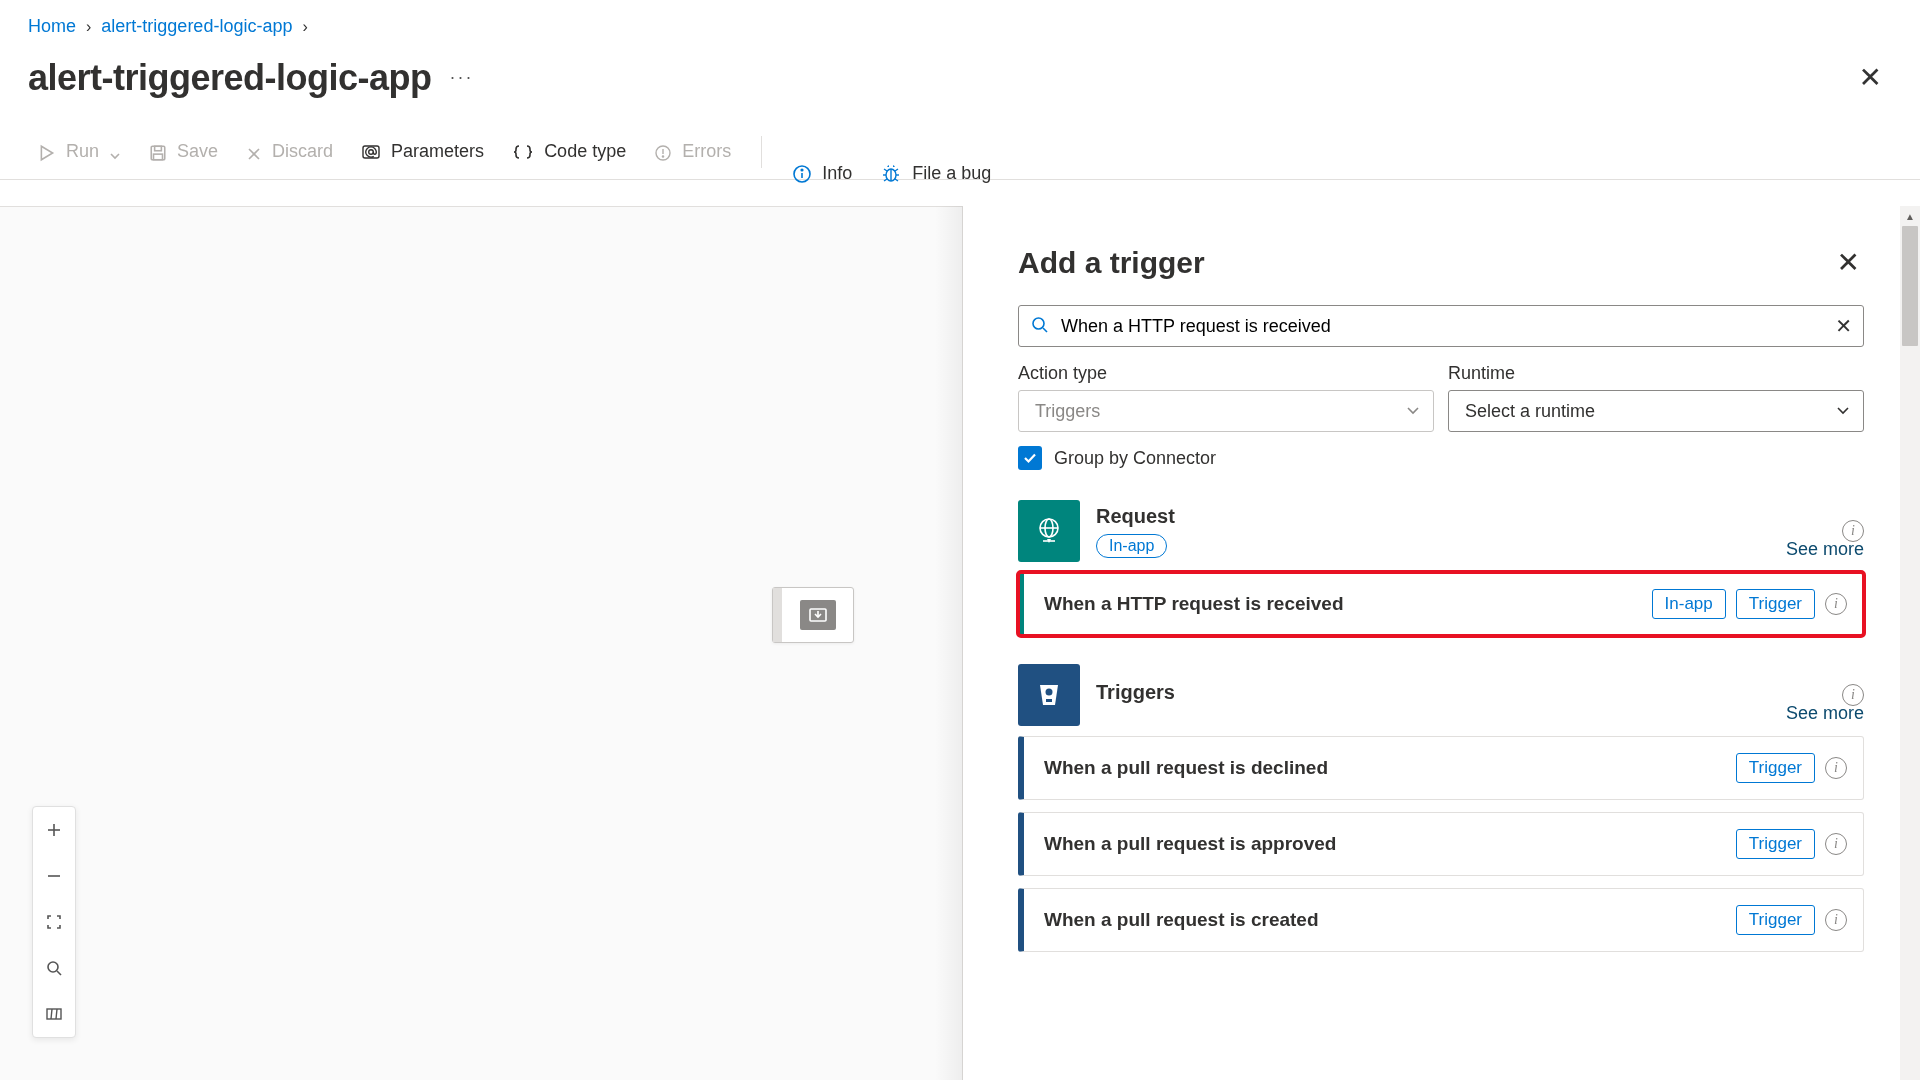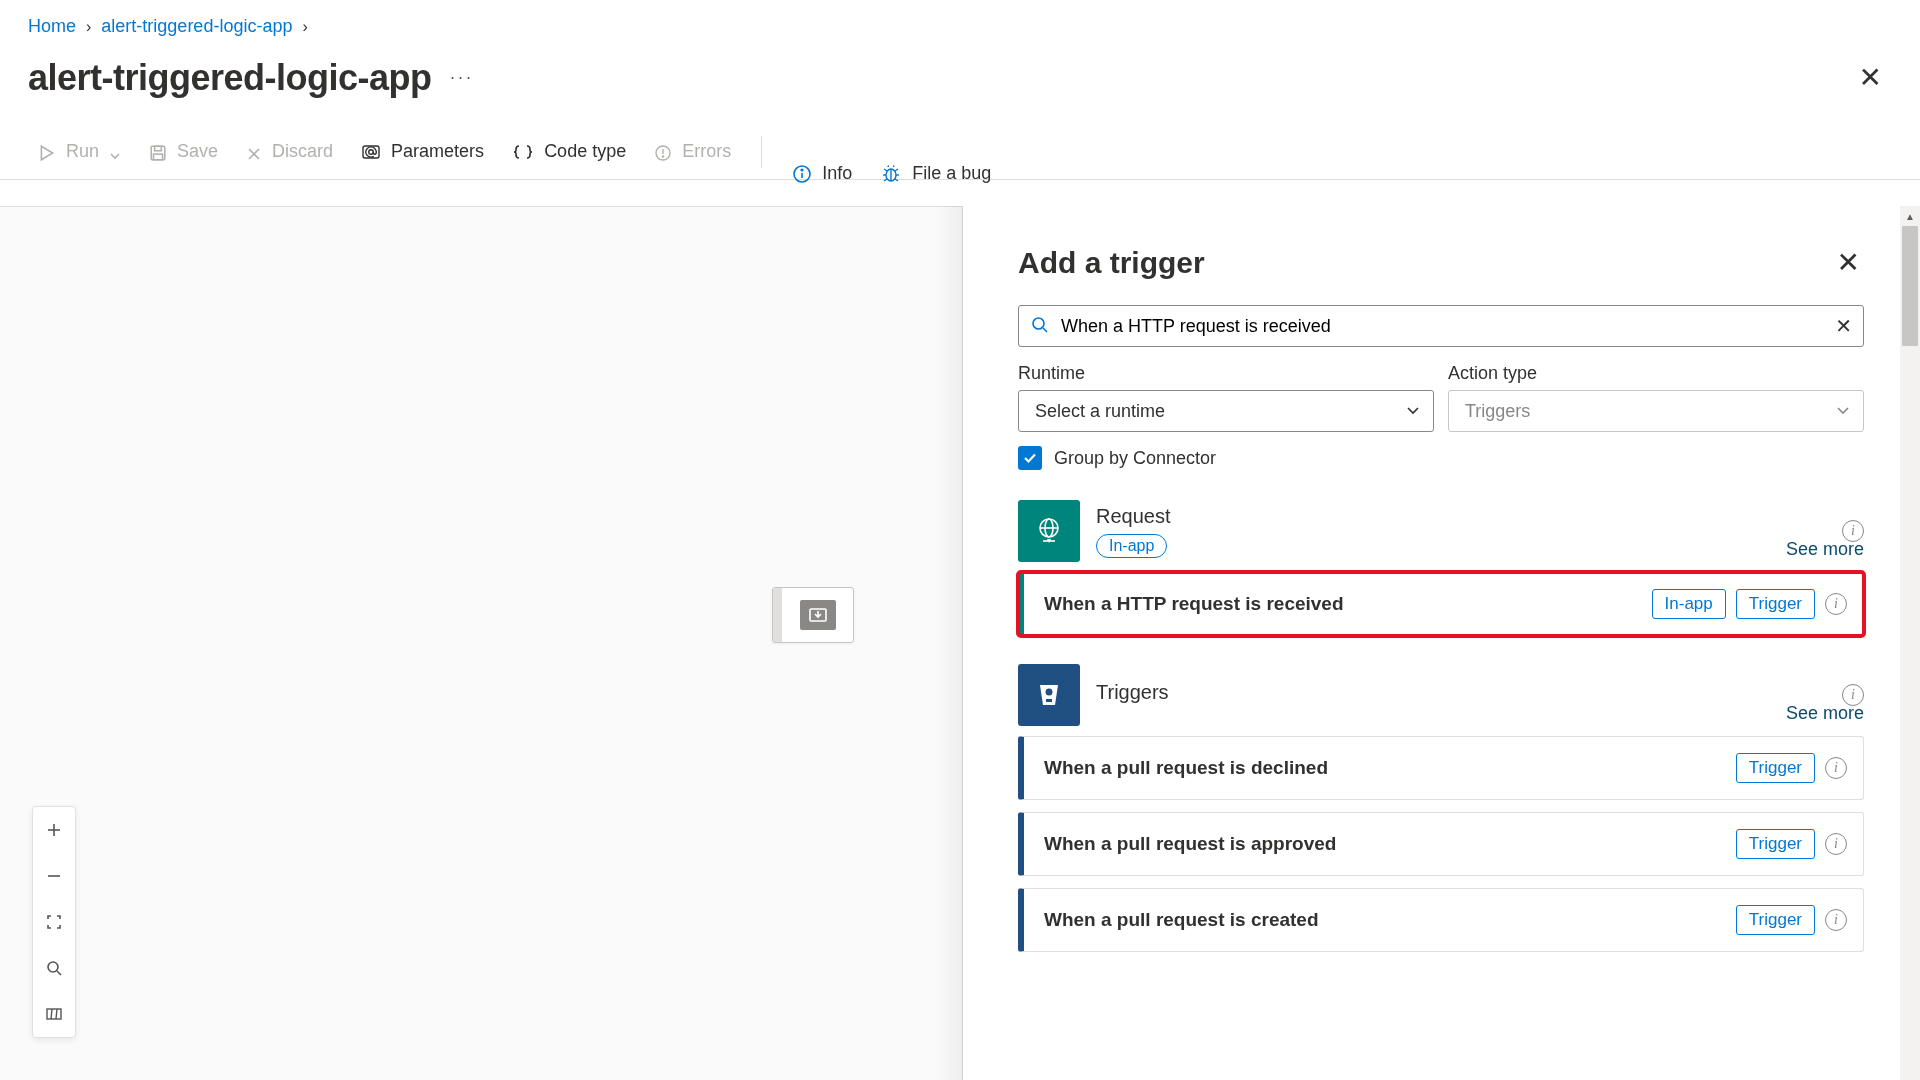--- a/index.html
+++ b/index.html
@@ -71,21 +71,21 @@
   .chk { width: 24px; height: 24px; background: #0078d4; border-radius: 3px; display: inline-flex; align-items: center; justify-content: center; }
   .chk svg { width: 16px; height: 16px; }
 
   
   .cgroup { margin-bottom: 28px; }
   .chead { display: flex; align-items: center; gap: 16px; margin-bottom: 10px; position: relative; }
   .chead .cicon { width: 62px; height: 62px; border-radius: 3px; display: flex; align-items: center; justify-content: center; }
   .chead .cicon.teal { background: #00857d; }
   .chead .cicon.blue { background: #205081; }
   .chead .ctitleblock { flex: 1; }
-  .chead .ctitle { font-size: 20px; font-weight: 400; margin-bottom: 6px; }
+  .chead .ctitle { font-size: 20px; font-weight: 700; margin-bottom: 6px; }
   .chead .cbadge { display: inline-block; padding: 2px 12px; border: 1px solid #0078d4; color: #0078d4; border-radius: 12px; font-size: 16px; }
   .seemore { position: absolute; right: 0; bottom: 2px; color: #0c4a6e; font-size: 18px; cursor: pointer; }
 
   .trigger-item {
     display: flex; align-items: center; justify-content: space-between;
     padding: 16px 16px 16px 20px; border: 1px solid #e1dfdd; border-left: 6px solid;
     border-radius: 3px; margin-bottom: 12px; font-size: 19px; font-weight: 600;
     cursor: pointer; background: #fff;
   }
   .trigger-item.teal { border-left-color: #00857d; }
@@ -278,36 +278,36 @@
             <circle cx="8.5" cy="8.5" r="5.5"></circle>
             <line x1="13" y1="13" x2="17" y2="17"></line>
           </svg>
         </span>
       <input value="When a HTTP request is received" style="">
       <span class="s-clear">✕</span>
     </div>
 
     <div class="filters-row">
       <div class="fgroup">
+        <label>Action type</label>
+        <div class="fselect muted">
+          <div class="sel-box">Triggers</div>
+          <span class="chev">
+              <svg width="14" height="10" viewBox="0 0 14 10" fill="none" stroke="#8a8886" stroke-width="1.6">
+                <polyline points="2,2 7,7 12,2"></polyline>
+              </svg>
+            </span>
+        </div>
+      </div>
+      <div class="fgroup">
         <label>Runtime</label>
         <div class="fselect">
           <div class="sel-box">Select a runtime</div>
           <span class="chev">
               <svg width="14" height="10" viewBox="0 0 14 10" fill="none" stroke="#323130" stroke-width="1.6">
-                <polyline points="2,2 7,7 12,2"></polyline>
-              </svg>
-            </span>
-        </div>
-      </div>
-      <div class="fgroup">
-        <label>Action type</label>
-        <div class="fselect muted">
-          <div class="sel-box">Triggers</div>
-          <span class="chev">
-              <svg width="14" height="10" viewBox="0 0 14 10" fill="none" stroke="#8a8886" stroke-width="1.6">
                 <polyline points="2,2 7,7 12,2"></polyline>
               </svg>
             </span>
         </div>
       </div>
     </div>
 
     <div class="group-check">
       <span class="chk">
           <svg viewBox="0 0 16 16" fill="none" stroke="#fff" stroke-width="2.2">

